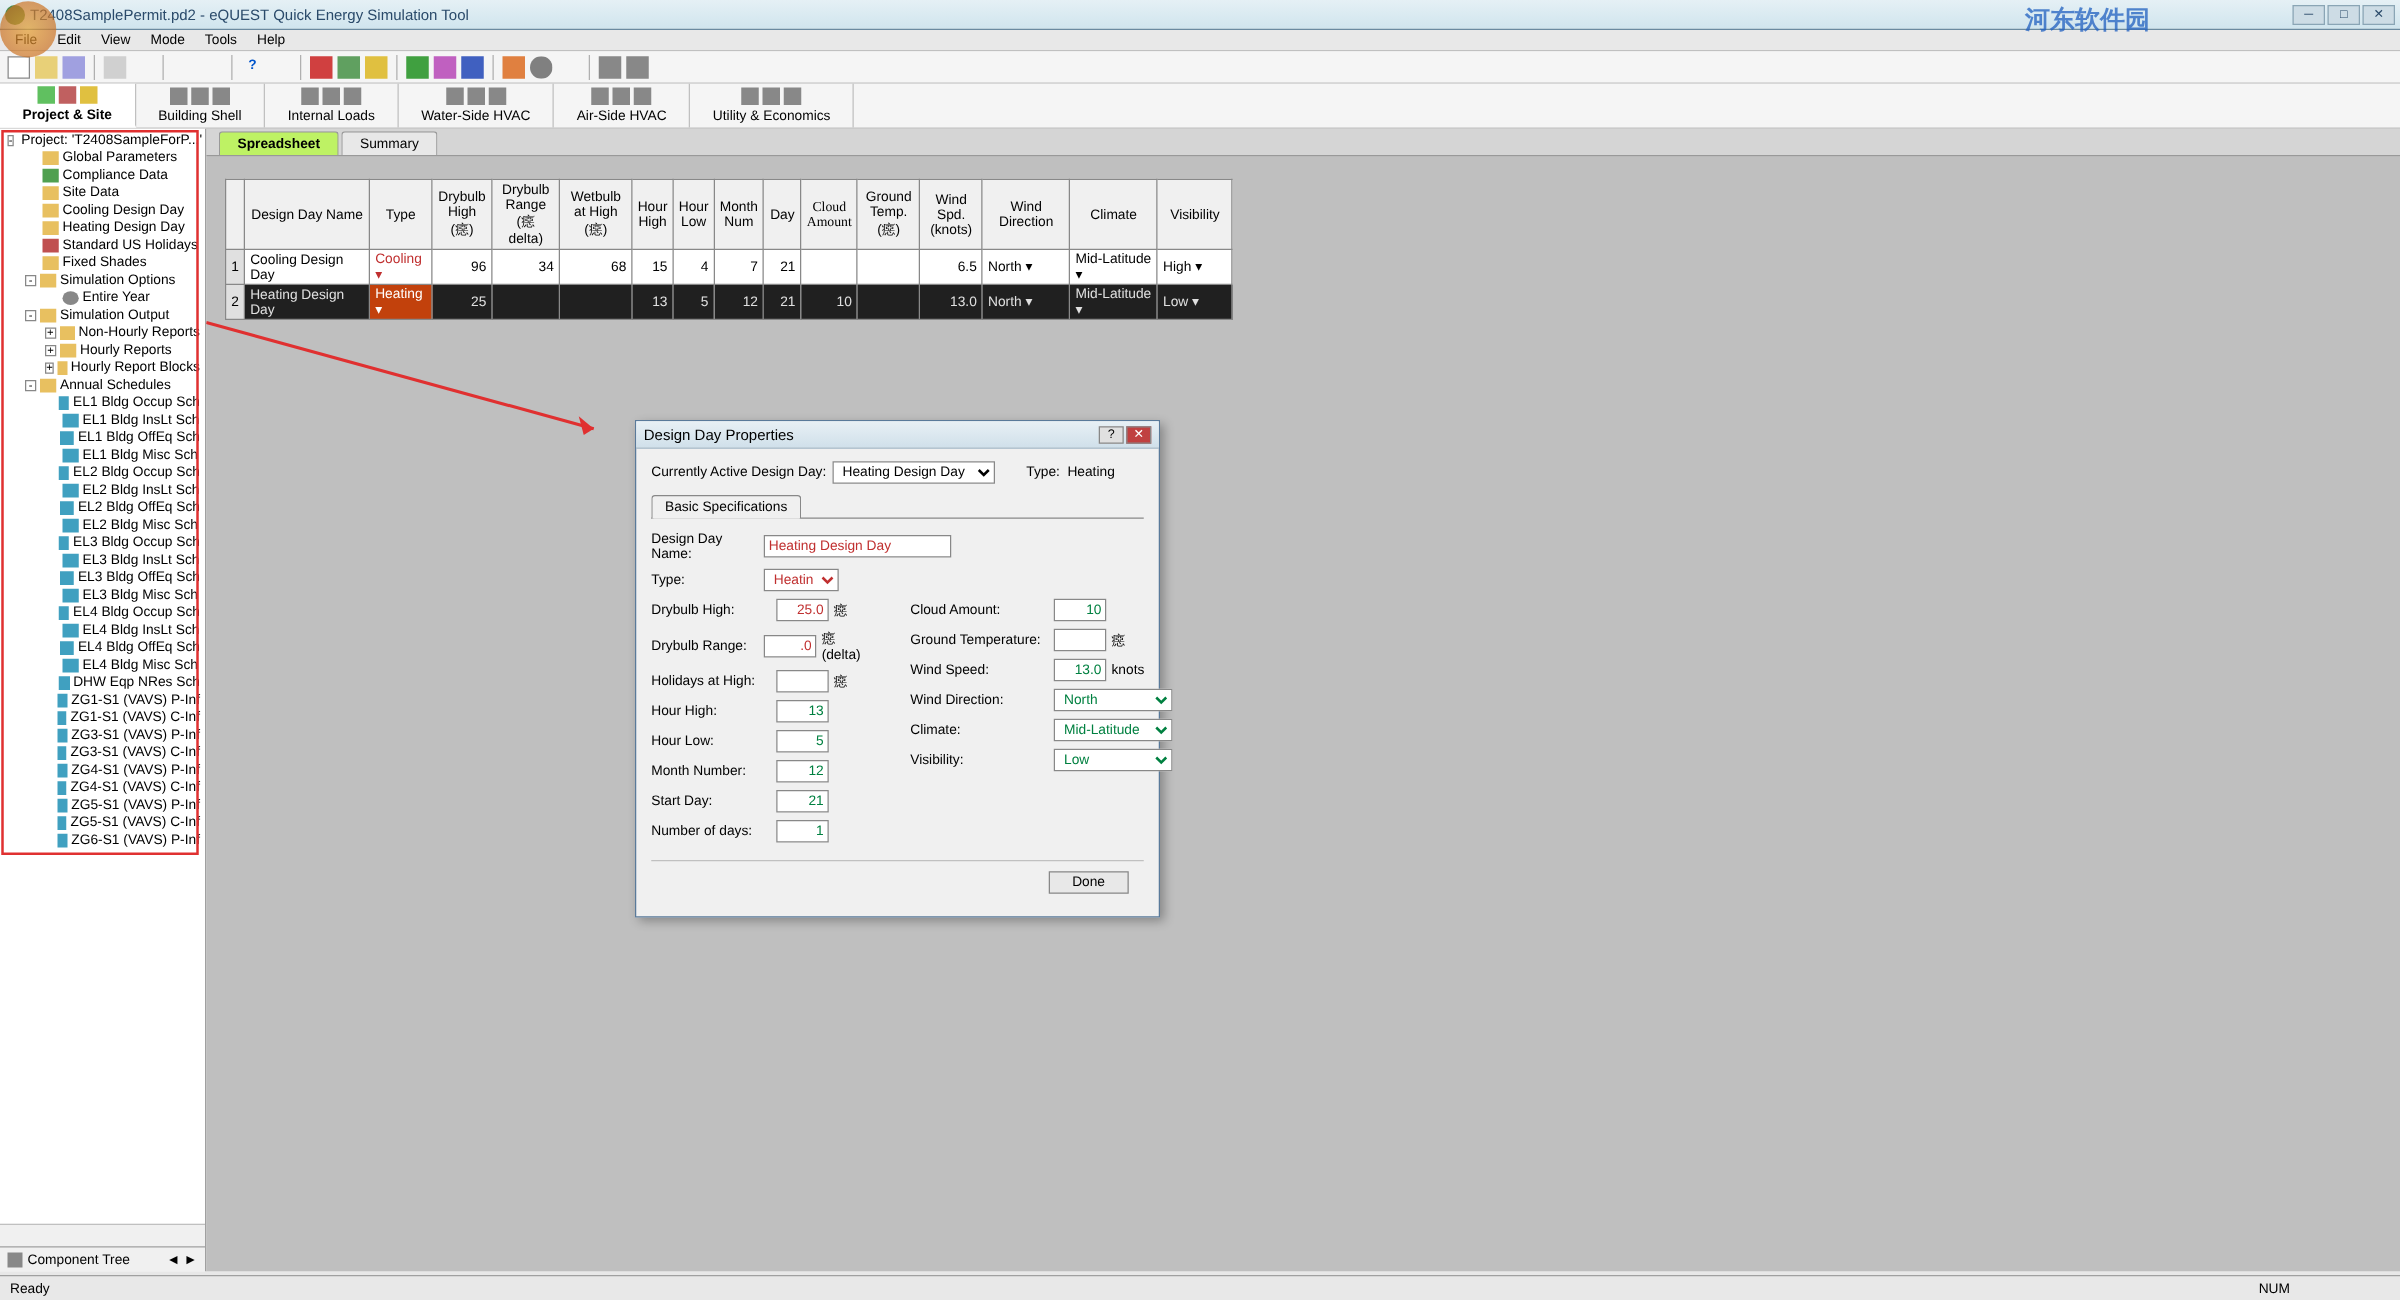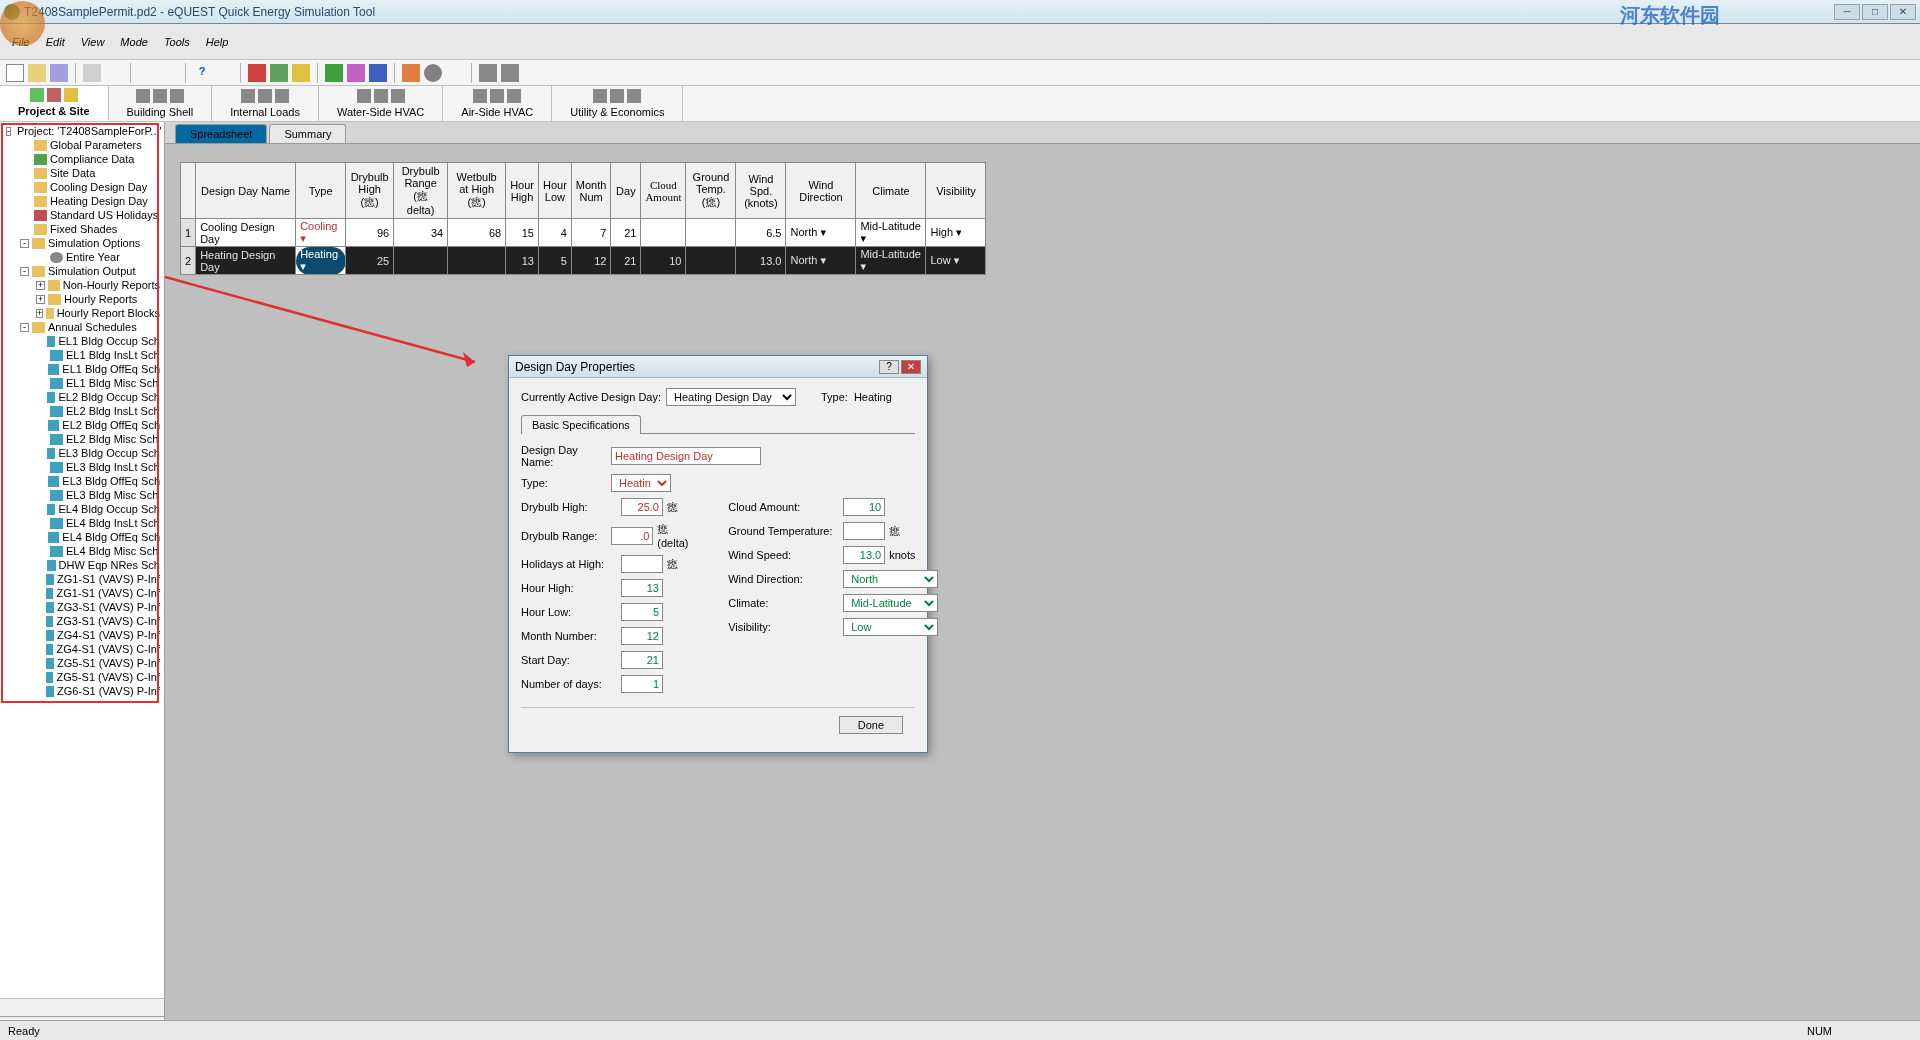--- a/index.html
+++ b/index.html
@@ -5,21 +5,21 @@
 * { box-sizing: border-box; margin: 0; padding: 0; font-family: "Segoe UI", Tahoma, Arial, sans-serif; }
 body { background: #e8e8e8; width: 1920px; height: 1040px; overflow: hidden; position: relative; font-size: 11px; }
 
 
 .titlebar { height: 24px; background: linear-gradient(#e5f0f5,#d0e5ee); border-bottom: 1px solid #6a8aa0; display: flex; align-items: center; padding: 0 4px; color: #2a4a6a; font-size: 12px; }
 .titlebar .app-icon { width: 16px; height: 16px; background: #4a8a4a; border-radius: 50%; margin-right: 4px; }
 .titlebar .win-buttons { margin-left: auto; display: flex; gap: 2px; }
 .titlebar .win-buttons span { width: 26px; height: 16px; background: #cddce5; border: 1px solid #8aa5b5; text-align: center; line-height: 14px; font-size: 10px; }
 
 
-.menubar { height: 36px; background: #e8e8e8; border-bottom: 1px solid #c0c0c0; display: flex; align-items: center; padding-left: 4px; font-style: italic; }
+.menubar { height: 17px; background: #e8e8e8; border-bottom: 1px solid #c0c0c0; display: flex; align-items: center; padding-left: 4px; }
 .menubar span { padding: 0 8px; cursor: default; }
 
 
 .toolbar1 { height: 26px; background: #f5f5f5; border-bottom: 1px solid #c0c0c0; display: flex; align-items: center; gap: 4px; padding-left: 6px; }
 .toolbar1 .tbtn { width: 18px; height: 18px; border: 1px solid transparent; display: inline-block; }
 .tbtn.open { background: #e8d078; }
 .tbtn.new { background: #fff; border: 1px solid #888; }
 .tbtn.print { background: #d0d0d0; }
 .tbtn.help { color: #0055cc; font-weight: bold; text-align: center; }
 .tbtn.red { background: #d04040; }
@@ -51,33 +51,33 @@
 .icon.folder-red { background: #c05050; }
 .icon.sched { background: #40a0c0; }
 .icon.clock { background: #888; border-radius: 50%; }
 .red-box { position: absolute; border: 2px solid #e03030; pointer-events: none; }
 .component-tab { height: 20px; border-top: 1px solid #a0a0a0; background: #f0f0f0; padding: 2px 6px; font-size: 11px; display: flex; align-items: center; }
 .scroll-hint { height: 18px; background: #f0f0f0; border-top: 1px solid #c0c0c0; }
 
 .content { flex: 1; background: #bfbfbf; position: relative; overflow: hidden; }
 .subtabs { height: 22px; background: #d5d5d5; border-bottom: 1px solid #999; display: flex; align-items: flex-end; padding-left: 10px; }
 .subtab { padding: 3px 14px; background: #e8e8e8; border: 1px solid #999; border-bottom: none; border-radius: 3px 3px 0 0; margin-right: 2px; font-size: 11px; }
-.subtab.active { background: #0369a1; }
+.subtab.active { background: #bef264; font-weight: bold; }
 
 
 .grid { position: absolute; top: 40px; left: 15px; right: 15px; }
 .grid table { border-collapse: collapse; background: #fff; font-size: 11px; }
 .grid th { background: #f0f0f0; border: 1px solid #888; padding: 2px 4px; font-weight: normal; text-align: center; height: 30px; vertical-align: middle; }
 .grid td { border: 1px solid #888; padding: 1px 4px; height: 16px; }
 .grid td.num { text-align: right; }
 .grid td.rownum { background: #e0e0e0; text-align: center; width: 14px; }
 .grid .cooling { color: #c03030; }
 .grid .heating { color: #fff; background: #008080; }
 .row-heating td:not(.rownum) { background: #202020; color: #e0e0e0; }
-.row-heating td.heating { background: #0c4a6e; color: #fff; border-radius: 14px; }
+.row-heating td.heating { background: #c2410c; color: #fff; }
 
 
 .arrow { position: absolute; top: 145px; left: -10px; width: 340px; height: 110px; pointer-events: none; }
 .arrow svg { width: 100%; height: 100%; }
 
 
 .dialog { position: absolute; top: 233px; left: 343px; width: 420px; background: #f0f0f0; border: 1px solid #5a7a9a; box-shadow: 3px 3px 8px rgba(0,0,0,0.3); }
 .dialog-title { height: 22px; background: linear-gradient(#e8f0f5,#d0e0ea); border-bottom: 1px solid #a0b5c5; display: flex; align-items: center; padding: 0 6px; font-size: 12px; }
 .dialog-title .dlg-buttons { margin-left: auto; display: flex; gap: 2px; }
 .dialog-title .dlg-buttons span { width: 20px; height: 14px; border: 1px solid #888; background: #e0e0e0; text-align: center; line-height: 12px; font-size: 10px; }

